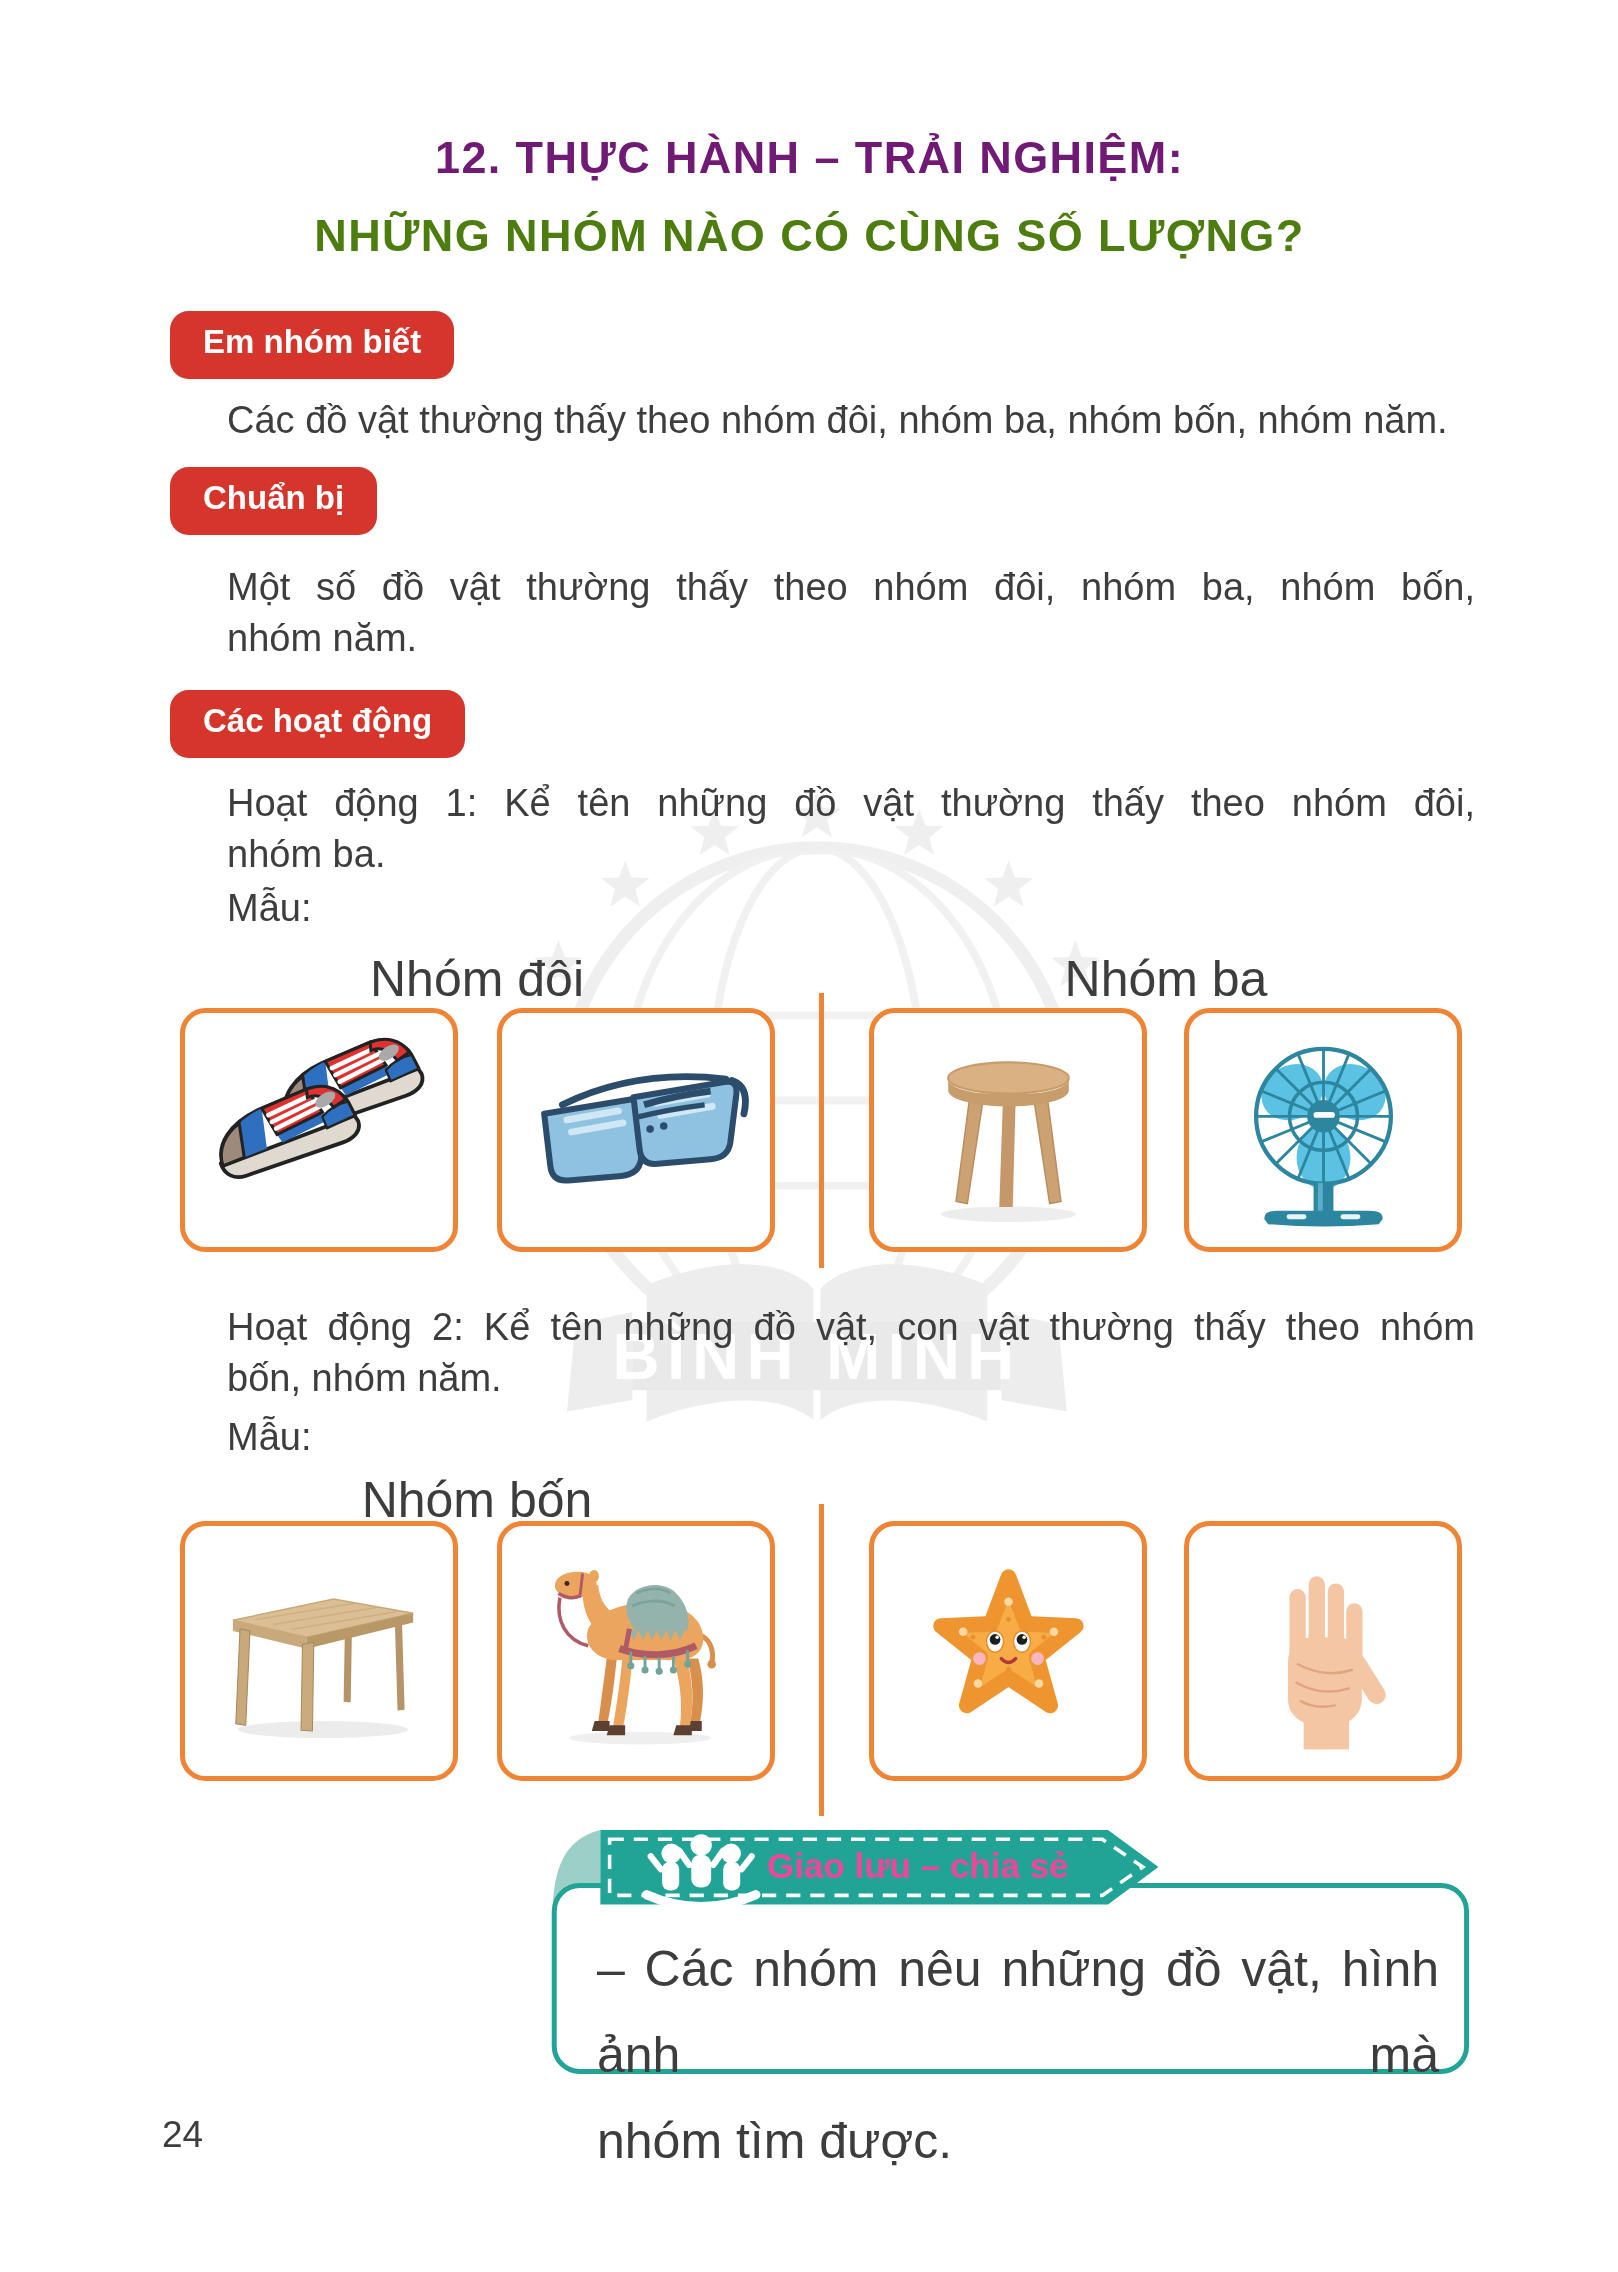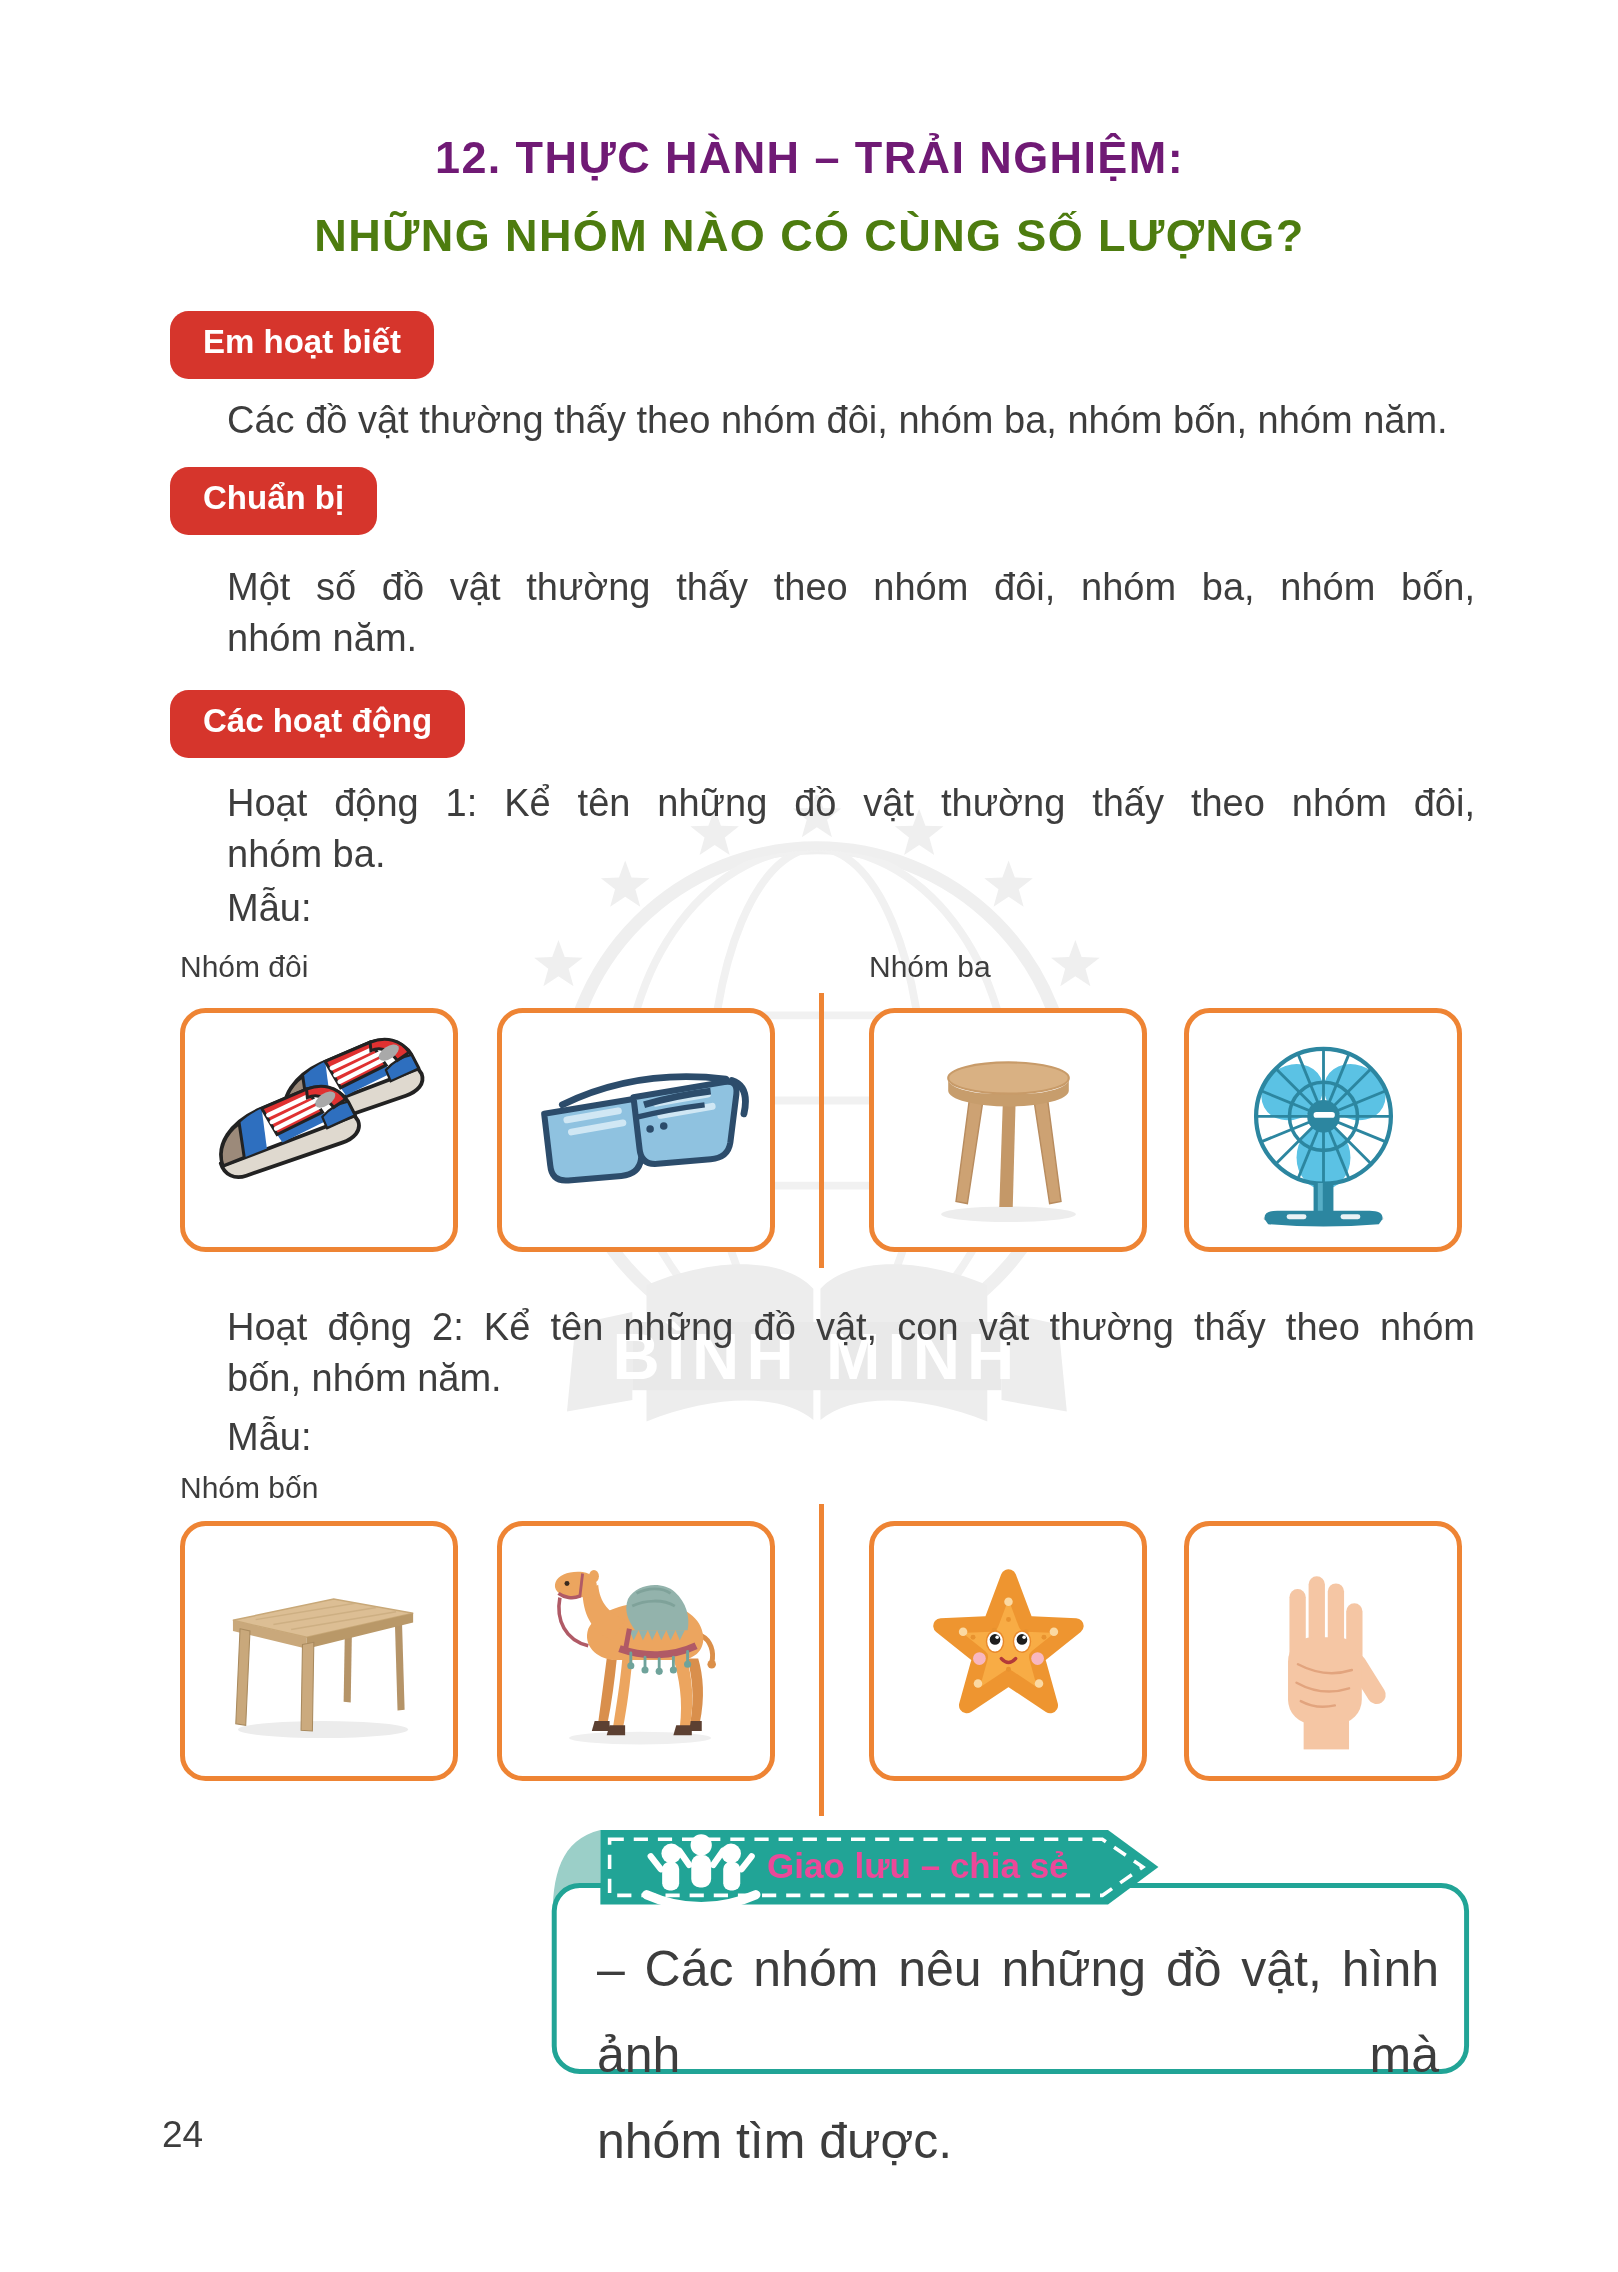--- a/index.html
+++ b/index.html
@@ -12,21 +12,21 @@
          font-size:45px;letter-spacing:1.4px;z-index:1;white-space:nowrap}
   .t1{top:132px;color:#701a75}
   .t2{top:210px;color:#4d7c0f}
   
   .badge{position:absolute;left:170px;background:#D6352C;color:#fff;font-weight:bold;
          font-size:33px;line-height:1;padding:14px 33px 21px 33px;border-radius:18.5px;z-index:1}
   
   .para{position:absolute;left:227px;width:1248px;font-size:38px;line-height:1.34;z-index:1}
   .jl{text-align:justify;text-align-last:justify}
   .samp{position:absolute;left:227px;font-size:38px;z-index:1}
-  .glabel{position:absolute;width:594px;text-align:left;font-size:30px;z-index:1}
+  .glabel{position:absolute;width:594px;text-align:center;font-size:50px;z-index:1}
   
   .card{position:absolute;width:268px;height:234px;background:#fff;border:5.7px solid #EE8434;
         border-radius:25.6px;z-index:1;display:flex;align-items:center;justify-content:center}
   .c2{height:250px}
   .vdiv{position:absolute;left:819px;width:5px;background:#EE8434;z-index:1}
   
   .share{position:absolute;left:540px;top:1818px;width:955px;height:284px;z-index:2}
   .share svg{position:absolute;left:0;top:0}
   .share-label{position:absolute;left:227px;top:28px;width:355px;text-align:left;color:#ec4899;
                font-weight:bold;font-size:35px;white-space:nowrap}
@@ -68,21 +68,21 @@
       <path d="M350,690 C450,648 545,652 585,695 L585,880 C540,842 445,844 350,882 Z"></path>
       <path d="M830,690 C730,648 635,652 595,695 L595,880 C640,842 735,844 830,882 Z"></path>
       <rect x="330" y="742" width="520" height="96" fill="#E9E9E9"></rect>
     </g>
     <text x="590" y="822" text-anchor="middle" font-size="92" font-weight="bold" letter-spacing="10" fill="#FFFFFF">BÌNH MINH</text>
   </svg>
 
   <div class="title t1">12. THỰC HÀNH – TRẢI NGHIỆM:</div>
   <div class="title t2">NHỮNG NHÓM NÀO CÓ CÙNG SỐ LƯỢNG?</div>
 
-  <div class="badge" style="top:311px">Em hoạt biết</div>
+  <div class="badge" style="top:311px">Em nhóm biết</div>
   <div class="para" style="top:395px">
     <div>Các đồ vật thường thấy theo nhóm đôi, nhóm ba, nhóm bốn, nhóm năm.</div>
   </div>
 
   <div class="badge" style="top:467px">Chuẩn bị</div>
   <div class="para" style="top:562px">
     <div class="jl">Một số đồ vật thường thấy theo nhóm đôi, nhóm ba, nhóm bốn,</div>
     <div>nhóm năm.</div>
   </div>
 

